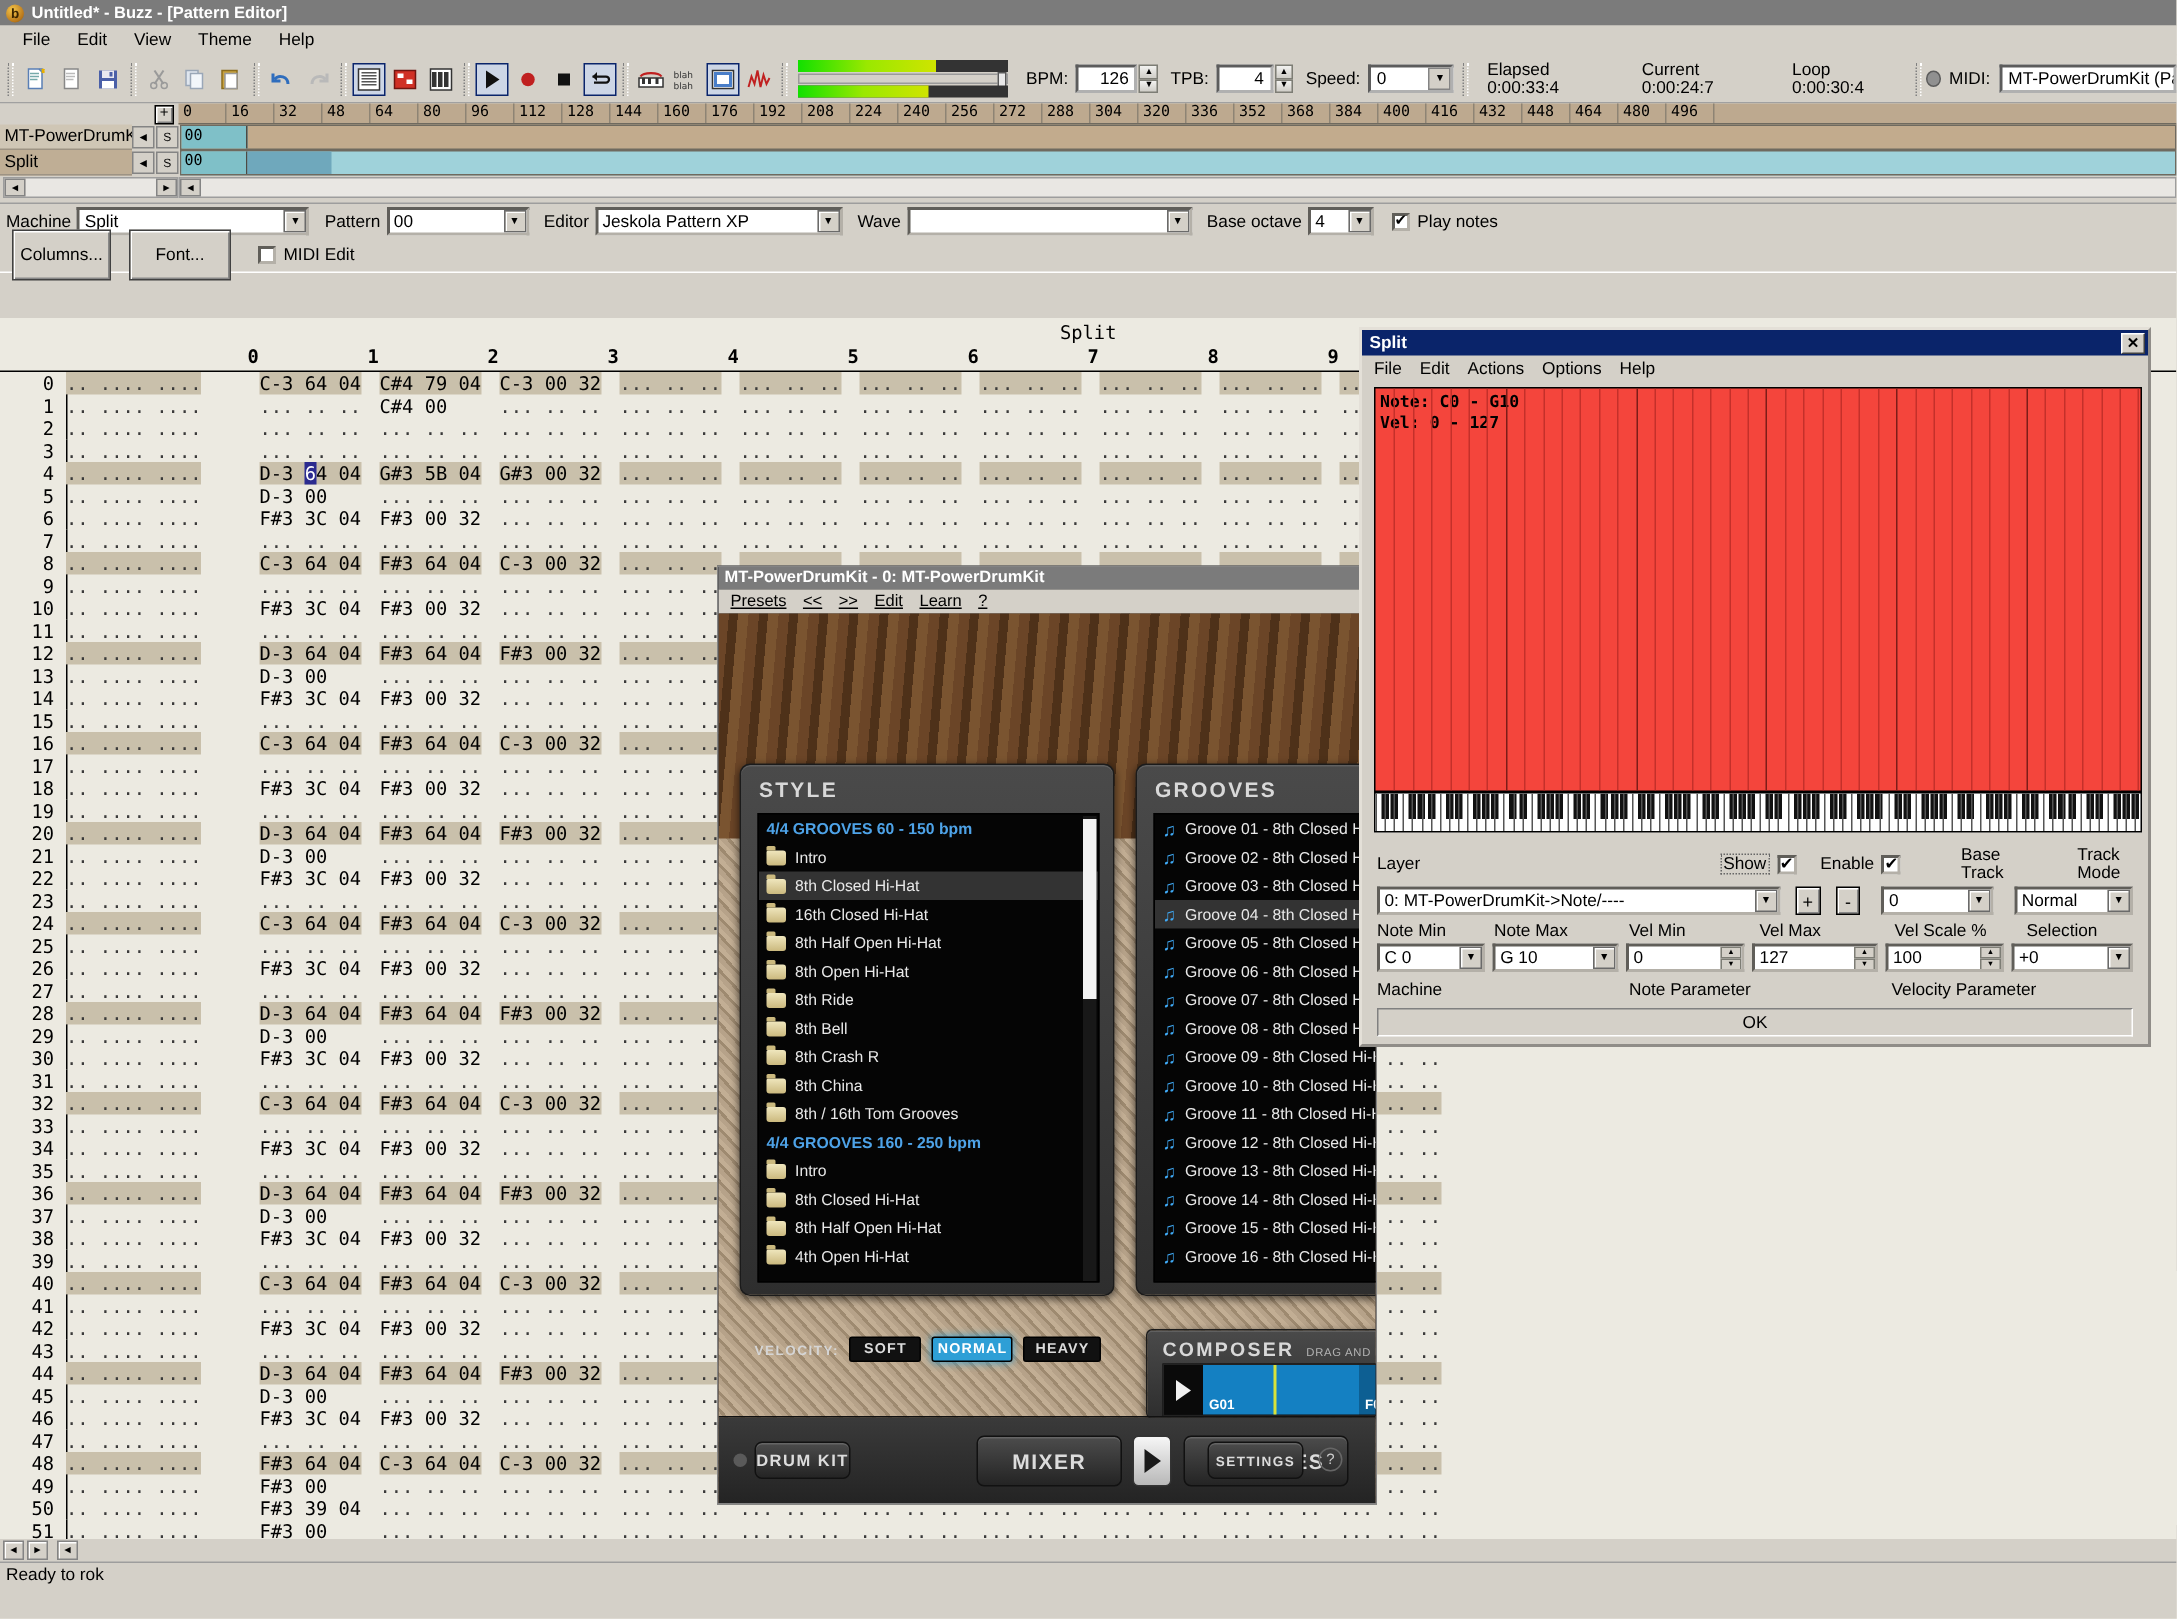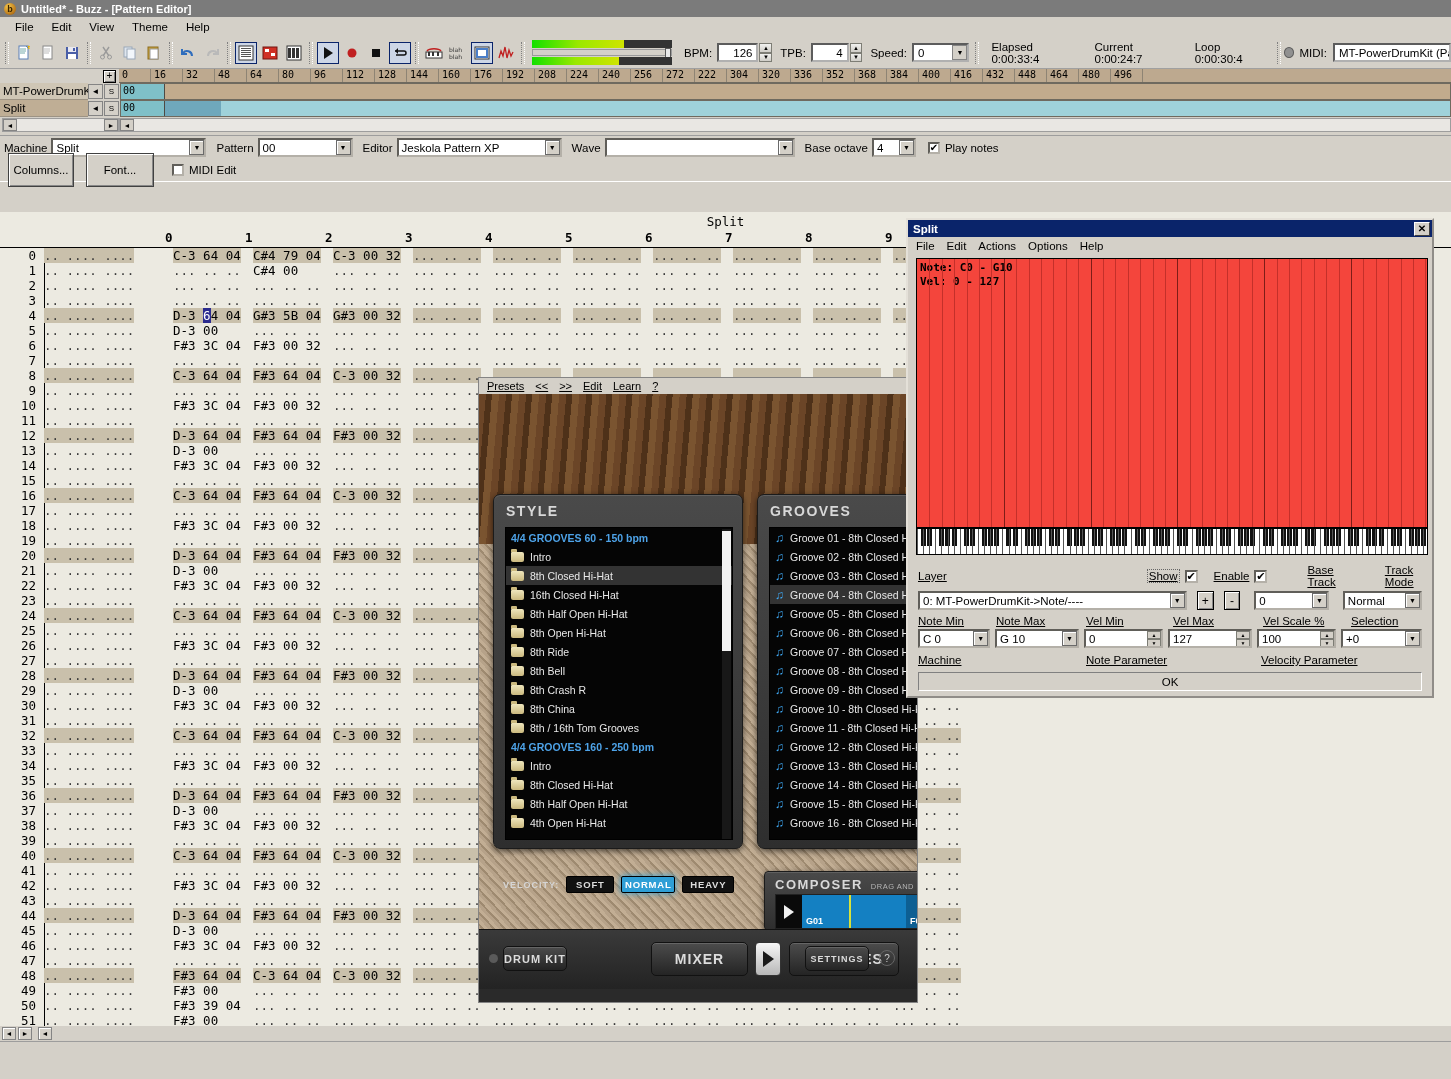--- a/index.html
+++ b/index.html
@@ -163,21 +163,21 @@
                background:#f4453c; border:1px solid #000; overflow:hidden; }
   #pianoroll .vg { position:absolute; top:0; height:100%; width:1px; background:#c4302a; }
   #pianoroll .vgm { position:absolute; top:0; height:100%; width:1px; background:#7d1d18; }
   #pr-label { position:absolute; left:3px; top:2px; color:#000;
               font-family:"DejaVu Sans Mono", monospace; font-size:11px; font-weight:bold;
               line-height:14px; }
   #keys { position:absolute; left:8px; top:308px; width:512px; height:27px;
           background:#fff; border:1px solid #000; overflow:hidden; }
   #keys .bk { position:absolute; top:0; width:5px; height:17px; background:#111; }
   #keys .wsep { position:absolute; top:0; width:1px; height:100%; background:#555; }
-  .frm-lbl { font-size:11.5px;text-decoration:underline; }
+  .frm-lbl { font-size:11.5px; }
   .sfield { height:19px; border:2px inset #b4b0a8; background:#fff; display:flex;
             align-items:center; padding-left:3px; font-size:11.5px; overflow:hidden;
             white-space:nowrap; }
   .sarw { width:15px; height:15px; flex:0 0 15px; margin-left:auto; background:#d4d0c8;
           border:1px solid #6a6a6a; box-shadow:inset 1px 1px 0 #fff;
           display:flex; align-items:center; justify-content:center; font-size:7px; }
   .sspin { width:14px; height:16px; margin-left:auto; display:flex; flex-direction:column;
            flex:0 0 14px; }
   .sspin div { flex:1; background:#d4d0c8; border:1px solid #7d7d75; font-size:5px;
                display:flex; align-items:center; justify-content:center; }
@@ -417,21 +417,21 @@
         <div class="tick">128</div>
         <div class="tick">144</div>
         <div class="tick">160</div>
         <div class="tick">176</div>
         <div class="tick">192</div>
         <div class="tick">208</div>
         <div class="tick">224</div>
         <div class="tick">240</div>
         <div class="tick">256</div>
         <div class="tick">272</div>
-        <div class="tick">222</div>
+        <div class="tick">288</div>
         <div class="tick">304</div>
         <div class="tick">320</div>
         <div class="tick">336</div>
         <div class="tick">352</div>
         <div class="tick">368</div>
         <div class="tick">384</div>
         <div class="tick">400</div>
         <div class="tick">416</div>
         <div class="tick">432</div>
         <div class="tick">448</div>
@@ -580,20 +580,21 @@
       <div class="prow"><span class="rnum">46</span><div class="rowsep"></div><div class="cells" style="flex: 1 1 0%;"><span class="cell dim" style="left: 4px;">.. .... ....</span><span class="cell" style="left: 133px;">F#3 3C 04</span><span class="cell" style="left: 213px;">F#3 00 32</span><span class="cell dim" style="left: 293px;">... .. ..</span><span class="cell dim" style="left: 373px;">... .. ..</span><span class="cell" style="left: 453px;">F#3 00 32</span><span class="cell dim" style="left: 533px;">... .. ..</span><span class="cell dim" style="left: 613px;">... .. ..</span><span class="cell dim" style="left: 693px;">... .. ..</span><span class="cell dim" style="left: 773px;">... .. ..</span><span class="cell dim" style="left: 853px;">... .. ..</span></div></div>
       <div class="prow"><span class="rnum">47</span><div class="rowsep"></div><div class="cells" style="flex: 1 1 0%;"><span class="cell dim" style="left: 4px;">.. .... ....</span><span class="cell dim" style="left: 133px;">... .. ..</span><span class="cell dim" style="left: 213px;">... .. ..</span><span class="cell dim" style="left: 293px;">... .. ..</span><span class="cell dim" style="left: 373px;">... .. ..</span><span class="cell dim" style="left: 453px;">... .. ..</span><span class="cell dim" style="left: 533px;">... .. ..</span><span class="cell dim" style="left: 613px;">... .. ..</span><span class="cell dim" style="left: 693px;">... .. ..</span><span class="cell dim" style="left: 773px;">... .. ..</span><span class="cell dim" style="left: 853px;">... .. ..</span></div></div>
       <div class="prow"><span class="rnum">48</span><div class="rowsep"></div><div class="cells" style="flex: 1 1 0%;"><span class="cell dim beat" style="left: 4px;">.. .... ....</span><span class="cell beat" style="left: 133px;">F#3 64 04</span><span class="cell beat" style="left: 213px;">C-3 64 04</span><span class="cell beat" style="left: 293px;">C-3 00 32</span><span class="cell beat dim" style="left: 373px;">... .. ..</span><span class="cell beat dim" style="left: 453px;">... .. ..</span><span class="cell beat dim" style="left: 533px;">... .. ..</span><span class="cell beat dim" style="left: 613px;">... .. ..</span><span class="cell beat dim" style="left: 693px;">... .. ..</span><span class="cell beat dim" style="left: 773px;">... .. ..</span><span class="cell beat dim" style="left: 853px;">... .. ..</span></div></div>
       <div class="prow"><span class="rnum">49</span><div class="rowsep"></div><div class="cells" style="flex: 1 1 0%;"><span class="cell dim" style="left: 4px;">.. .... ....</span><span class="cell" style="left: 133px;">F#3 00</span><span class="cell dim" style="left: 213px;">... .. ..</span><span class="cell dim" style="left: 293px;">... .. ..</span><span class="cell dim" style="left: 373px;">... .. ..</span><span class="cell dim" style="left: 453px;">... .. ..</span><span class="cell dim" style="left: 533px;">... .. ..</span><span class="cell dim" style="left: 613px;">... .. ..</span><span class="cell dim" style="left: 693px;">... .. ..</span><span class="cell dim" style="left: 773px;">... .. ..</span><span class="cell dim" style="left: 853px;">... .. ..</span></div></div>
       <div class="prow"><span class="rnum">50</span><div class="rowsep"></div><div class="cells" style="flex: 1 1 0%;"><span class="cell dim" style="left: 4px;">.. .... ....</span><span class="cell" style="left: 133px;">F#3 39 04</span><span class="cell dim" style="left: 213px;">... .. ..</span><span class="cell dim" style="left: 293px;">... .. ..</span><span class="cell dim" style="left: 373px;">... .. ..</span><span class="cell dim" style="left: 453px;">... .. ..</span><span class="cell dim" style="left: 533px;">... .. ..</span><span class="cell dim" style="left: 613px;">... .. ..</span><span class="cell dim" style="left: 693px;">... .. ..</span><span class="cell dim" style="left: 773px;">... .. ..</span><span class="cell dim" style="left: 853px;">... .. ..</span></div></div>
       <div class="prow"><span class="rnum">51</span><div class="rowsep"></div><div class="cells" style="flex: 1 1 0%;"><span class="cell dim" style="left: 4px;">.. .... ....</span><span class="cell" style="left: 133px;">F#3 00</span><span class="cell dim" style="left: 213px;">... .. ..</span><span class="cell dim" style="left: 293px;">... .. ..</span><span class="cell dim" style="left: 373px;">... .. ..</span><span class="cell dim" style="left: 453px;">... .. ..</span><span class="cell dim" style="left: 533px;">... .. ..</span><span class="cell dim" style="left: 613px;">... .. ..</span><span class="cell dim" style="left: 693px;">... .. ..</span><span class="cell dim" style="left: 773px;">... .. ..</span><span class="cell dim" style="left: 853px;">... .. ..</span></div></div>
     </div>
 </div>
 
 <div id="vst">
+  <div id="vst-title">MT-PowerDrumKit - 0: MT-PowerDrumKit</div>
   <div id="vst-menu">
     <span style="text-decoration:underline">Presets</span>
     <span style="text-decoration:underline">&lt;&lt;</span>
     <span style="text-decoration:underline">&gt;&gt;</span>
     <span style="text-decoration:underline">Edit</span>
     <span style="text-decoration:underline">Learn</span>
     <span style="text-decoration:underline">?</span>
   </div>
   <div id="vst-body">
     <div id="vst-carpet"></div>
@@ -1081,13 +1082,14 @@
     <div style="margin-top:6px;height:19px;border:1px solid #fff;border-top-color:#808080;border-left-color:#808080;display:flex;align-items:center;justify-content:center;font-size:11.5px">OK</div>
   </div>
 </div>
 
 <div id="botbar">
   <div id="botscroll">
     <div class="sb2">◄</div>
     <div class="sb2">►</div>
     <div class="sb2" style="margin-left:4px">◄</div>
   </div>
+  <div id="readyrow">Ready to rok</div>
 </div>
 
 </body></html>

